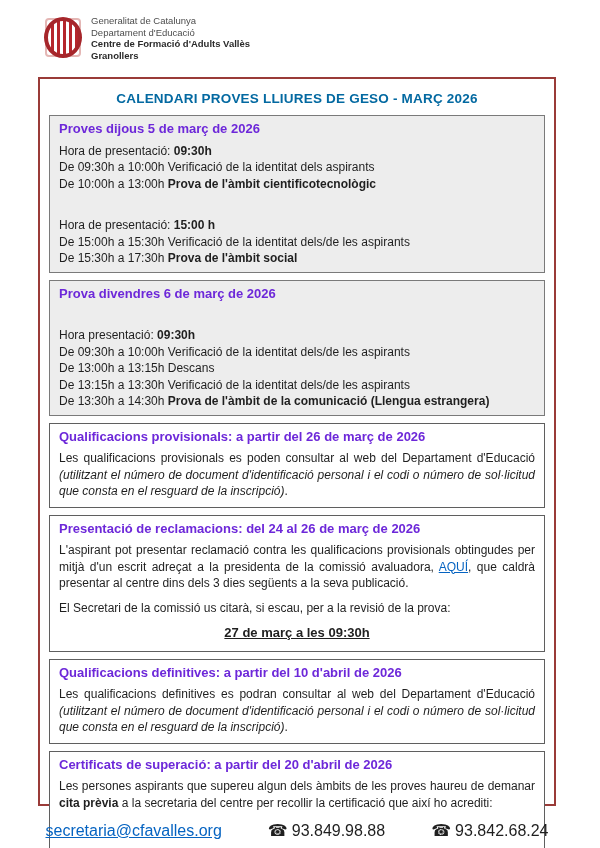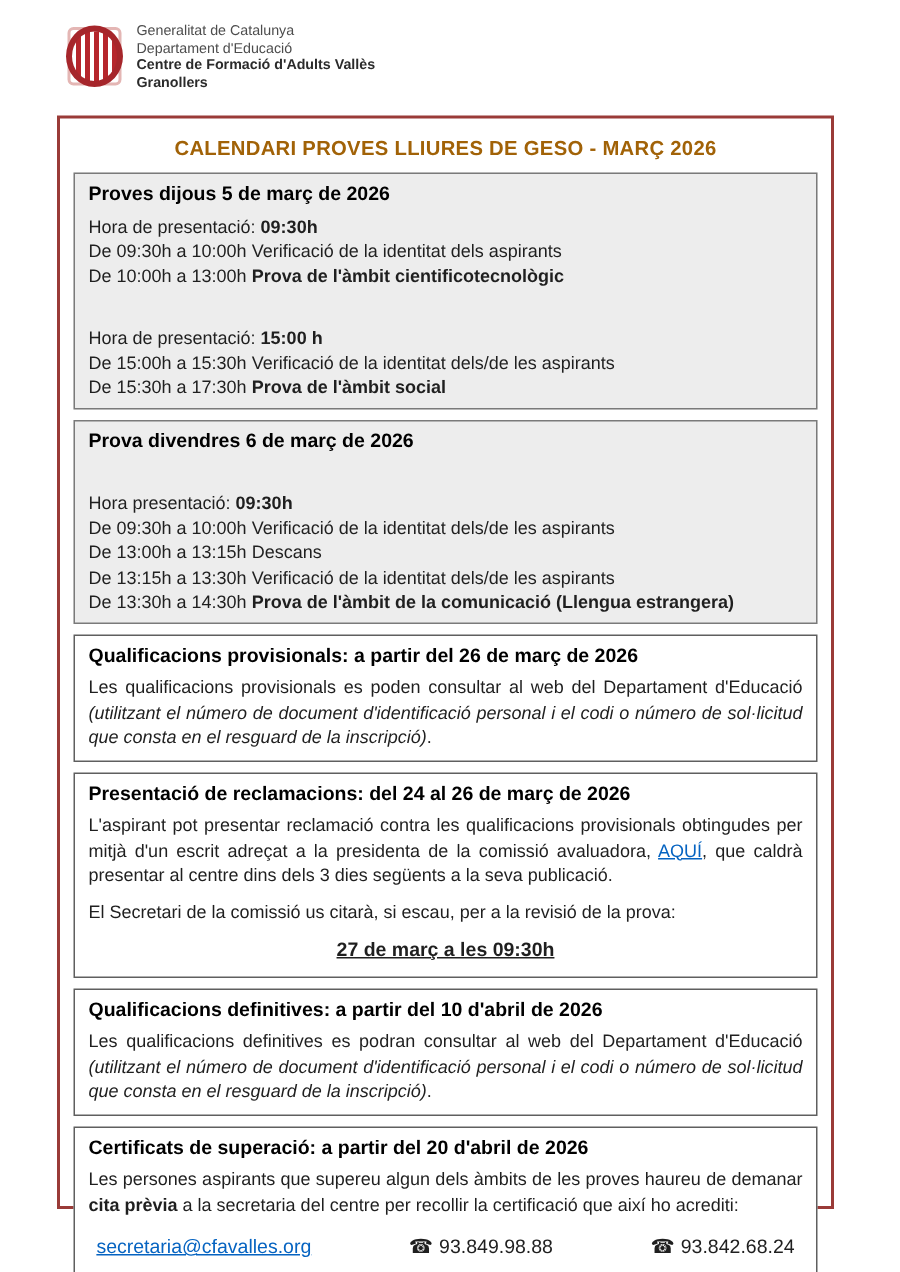--- a/index.html
+++ b/index.html
@@ -41,57 +41,57 @@
   .doc-frame {
     position: absolute; top: 77px; left: 38px;
     width: 518px; height: 729px;
     border: 2px solid #9a3b38;
     background: #ffffff;
     padding: 0 9px;
   }
 
   .doc-title {
     text-align: center; font-weight: bold;
-    font-size: 13.5px; color: #a16207;
+    font-size: 13.5px; color: #0369a1;
     margin: 12px 0 9px 0;
     letter-spacing: 0.2px;
   }
 
   
   .box {
     border: 1px solid #5f5f5f;
     background: #ffffff;
     padding: 3px 9px 5px 9px;
     margin-bottom: 7px;
     font-size: 12px; line-height: 16.5px;
   }
   .box.gray { background: #ededed; border-color: #7a7a7a; }
   .box .heading {
-    font-weight: bold; font-size: 13px; color: #000000;
+    font-weight: bold; font-size: 13px; color: #6d28d9;
     margin: 2px 0 5px 0;
   }
   .sched-group { margin-bottom: 5px; }
   .sched-group:last-child { margin-bottom: 0; margin-top: 25px; }
   .line { white-space: normal; }
 
   .para { text-align: justify; margin: 0 0 2px 0; }
   .para i { font-style: italic; }
   .para .lnk, .contact .lnk {
     color: #0563c1; text-decoration: underline; cursor: pointer;
   }
   .spacer-para { margin-top: 8px; }
   .highlight {
     text-align: center; font-weight: bold; font-size: 13px;
     margin: 9px 0 4px 0;
     text-decoration: underline;
   }
 
   .contact {
-    display: flex; justify-content: center; 
-    gap: 65px; margin: 12px 0 4px 0; font-size: 13px;
+    display: flex; justify-content: center; align-items: center;
+    gap: 46px; margin: 12px 0 4px 0; font-size: 16px;
   }
   .phone { white-space: nowrap; }
   .phone .glyph { font-family: "DejaVu Sans", sans-serif; margin-right: 4px; }
 </style>
 </head>
 <body>
 
 <div class="letterhead">
   <div class="logo">
     <div class="frame"></div>

